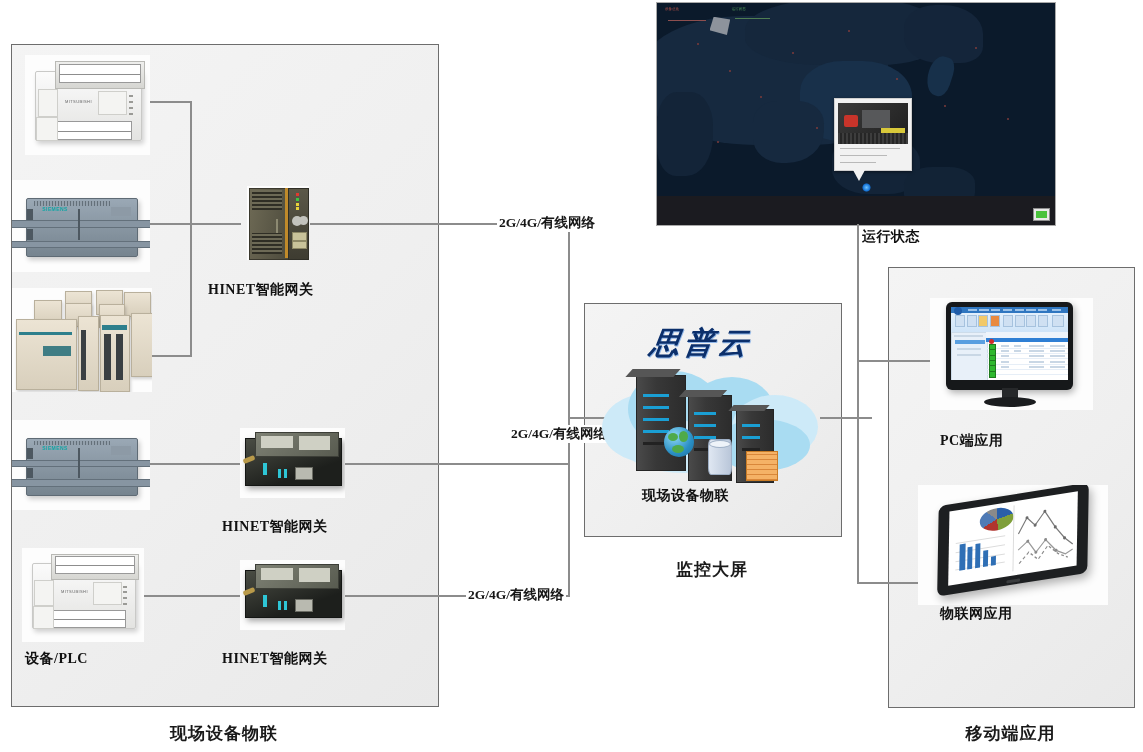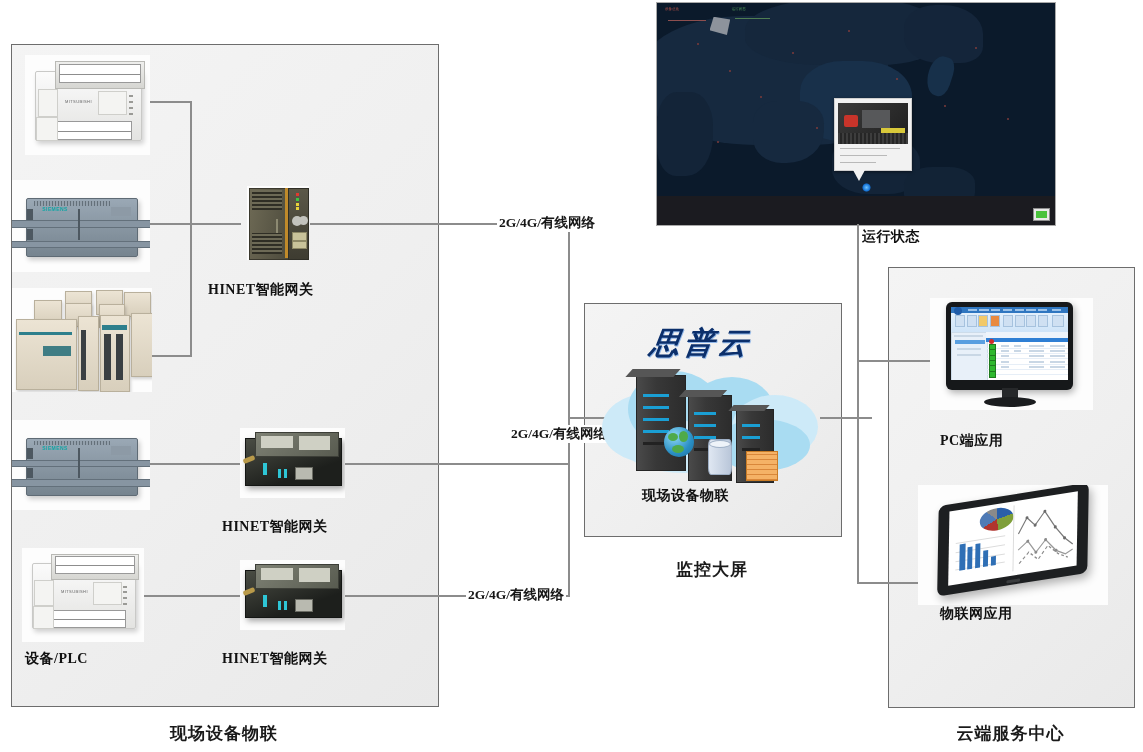--- a/index.html
+++ b/index.html
@@ -532,13 +532,13 @@
           <circle cx="34" cy="78" r="2.5" fill="#8b8b8b"></circle>
         <circle cx="50" cy="60" r="2.5" fill="#8b8b8b"></circle>
           <circle cx="68" cy="80" r="2.5" fill="#8b8b8b"></circle>
       </svg>
     </div>
     <div class="abs" style="left:46%;bottom:1.5%;width:9%;height:4%;background:#3a3c3e;border-radius:2px;"></div>
   </div>
 </div>
 <div class="devlabel" style="left:940px;top:605px;width:140px;">物联网应用</div>
 
-<div class="panel-caption" style="left:888px;top:722px;width:245px;">云端服务中心</div>
+<div class="panel-caption" style="left:888px;top:722px;width:245px;">移动端应用</div>
 
 </body></html>

